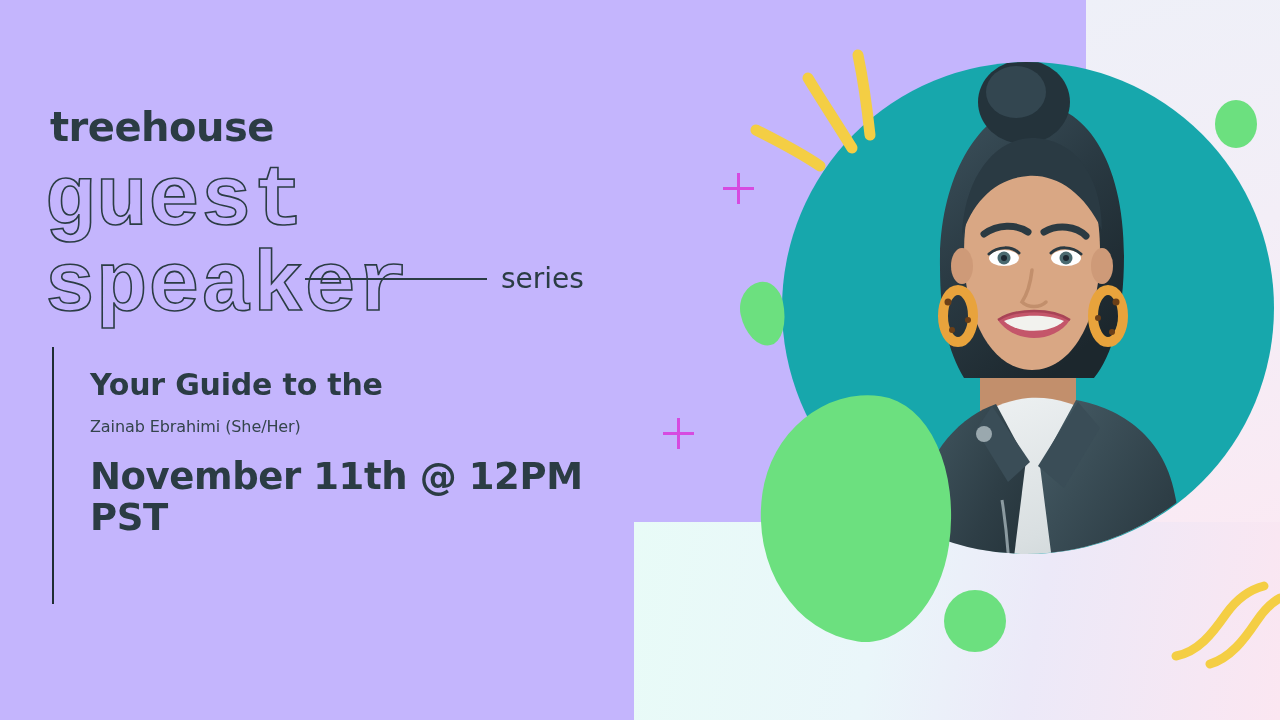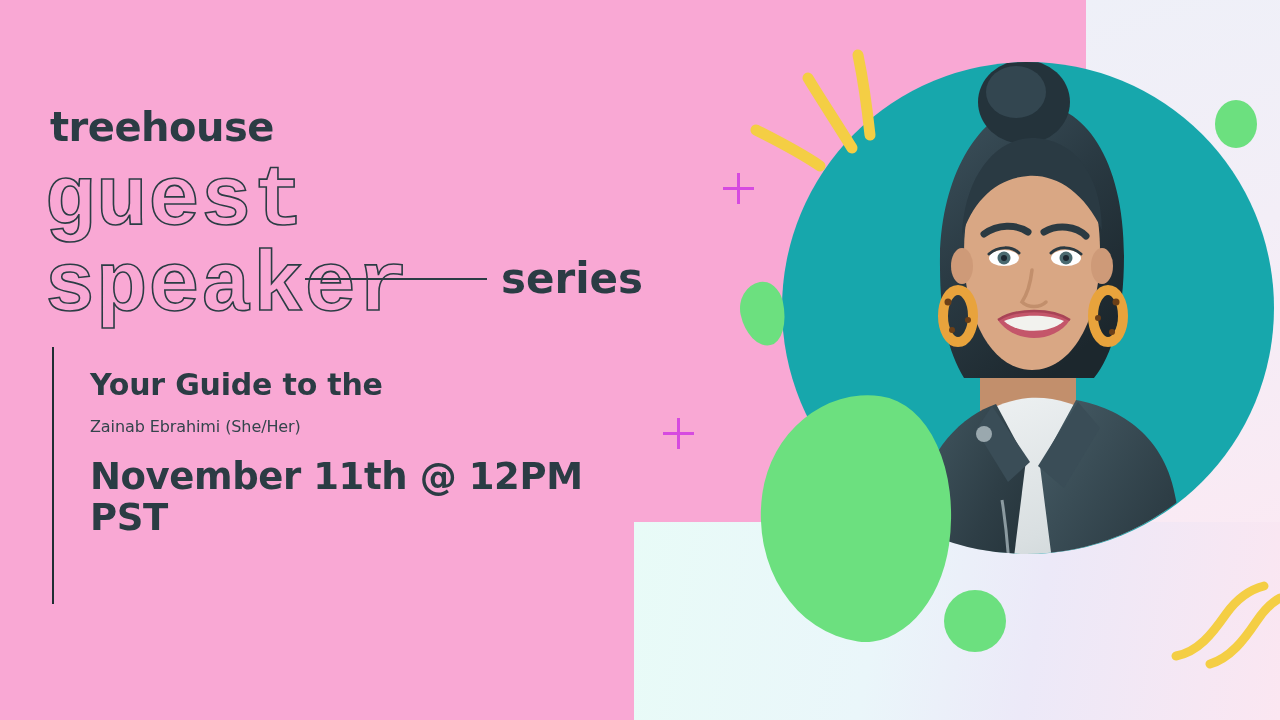--- a/index.html
+++ b/index.html
@@ -10,21 +10,21 @@
   }
   body {
     font-family: "DejaVu Sans", "Liberation Sans", sans-serif;
   }
 
   #stage {
     position: relative;
     width: 1280px;
     height: 720px;
     overflow: hidden;
-    background: #f9a8d4;
+    background: #c4b5fd;
   }
 
   
   .panel-right {
     position: absolute;
     left: 1086px;
     top: 0;
     width: 194px;
     height: 560px;
     background: linear-gradient(160deg, #eef0f8 0%, #f3eef7 45%, #fbe9f3 100%);
@@ -149,22 +149,22 @@
     display: flex;
     align-items: center;
   }
   .series-rule {
     flex: 0 0 182px;
     height: 2px;
     background: #2B3C44;
   }
   .series-word {
     margin-left: 14px;
-    font-size: 42px;
-    font-weight: 700;
+    font-size: 28px;
+    font-weight: 400;
     color: #2B3C44;
     letter-spacing: 0px;
     line-height: 1;
   }
 
   .left-rule {
     position: absolute;
     left: 52px;
     top: 347px;
     width: 2px;

